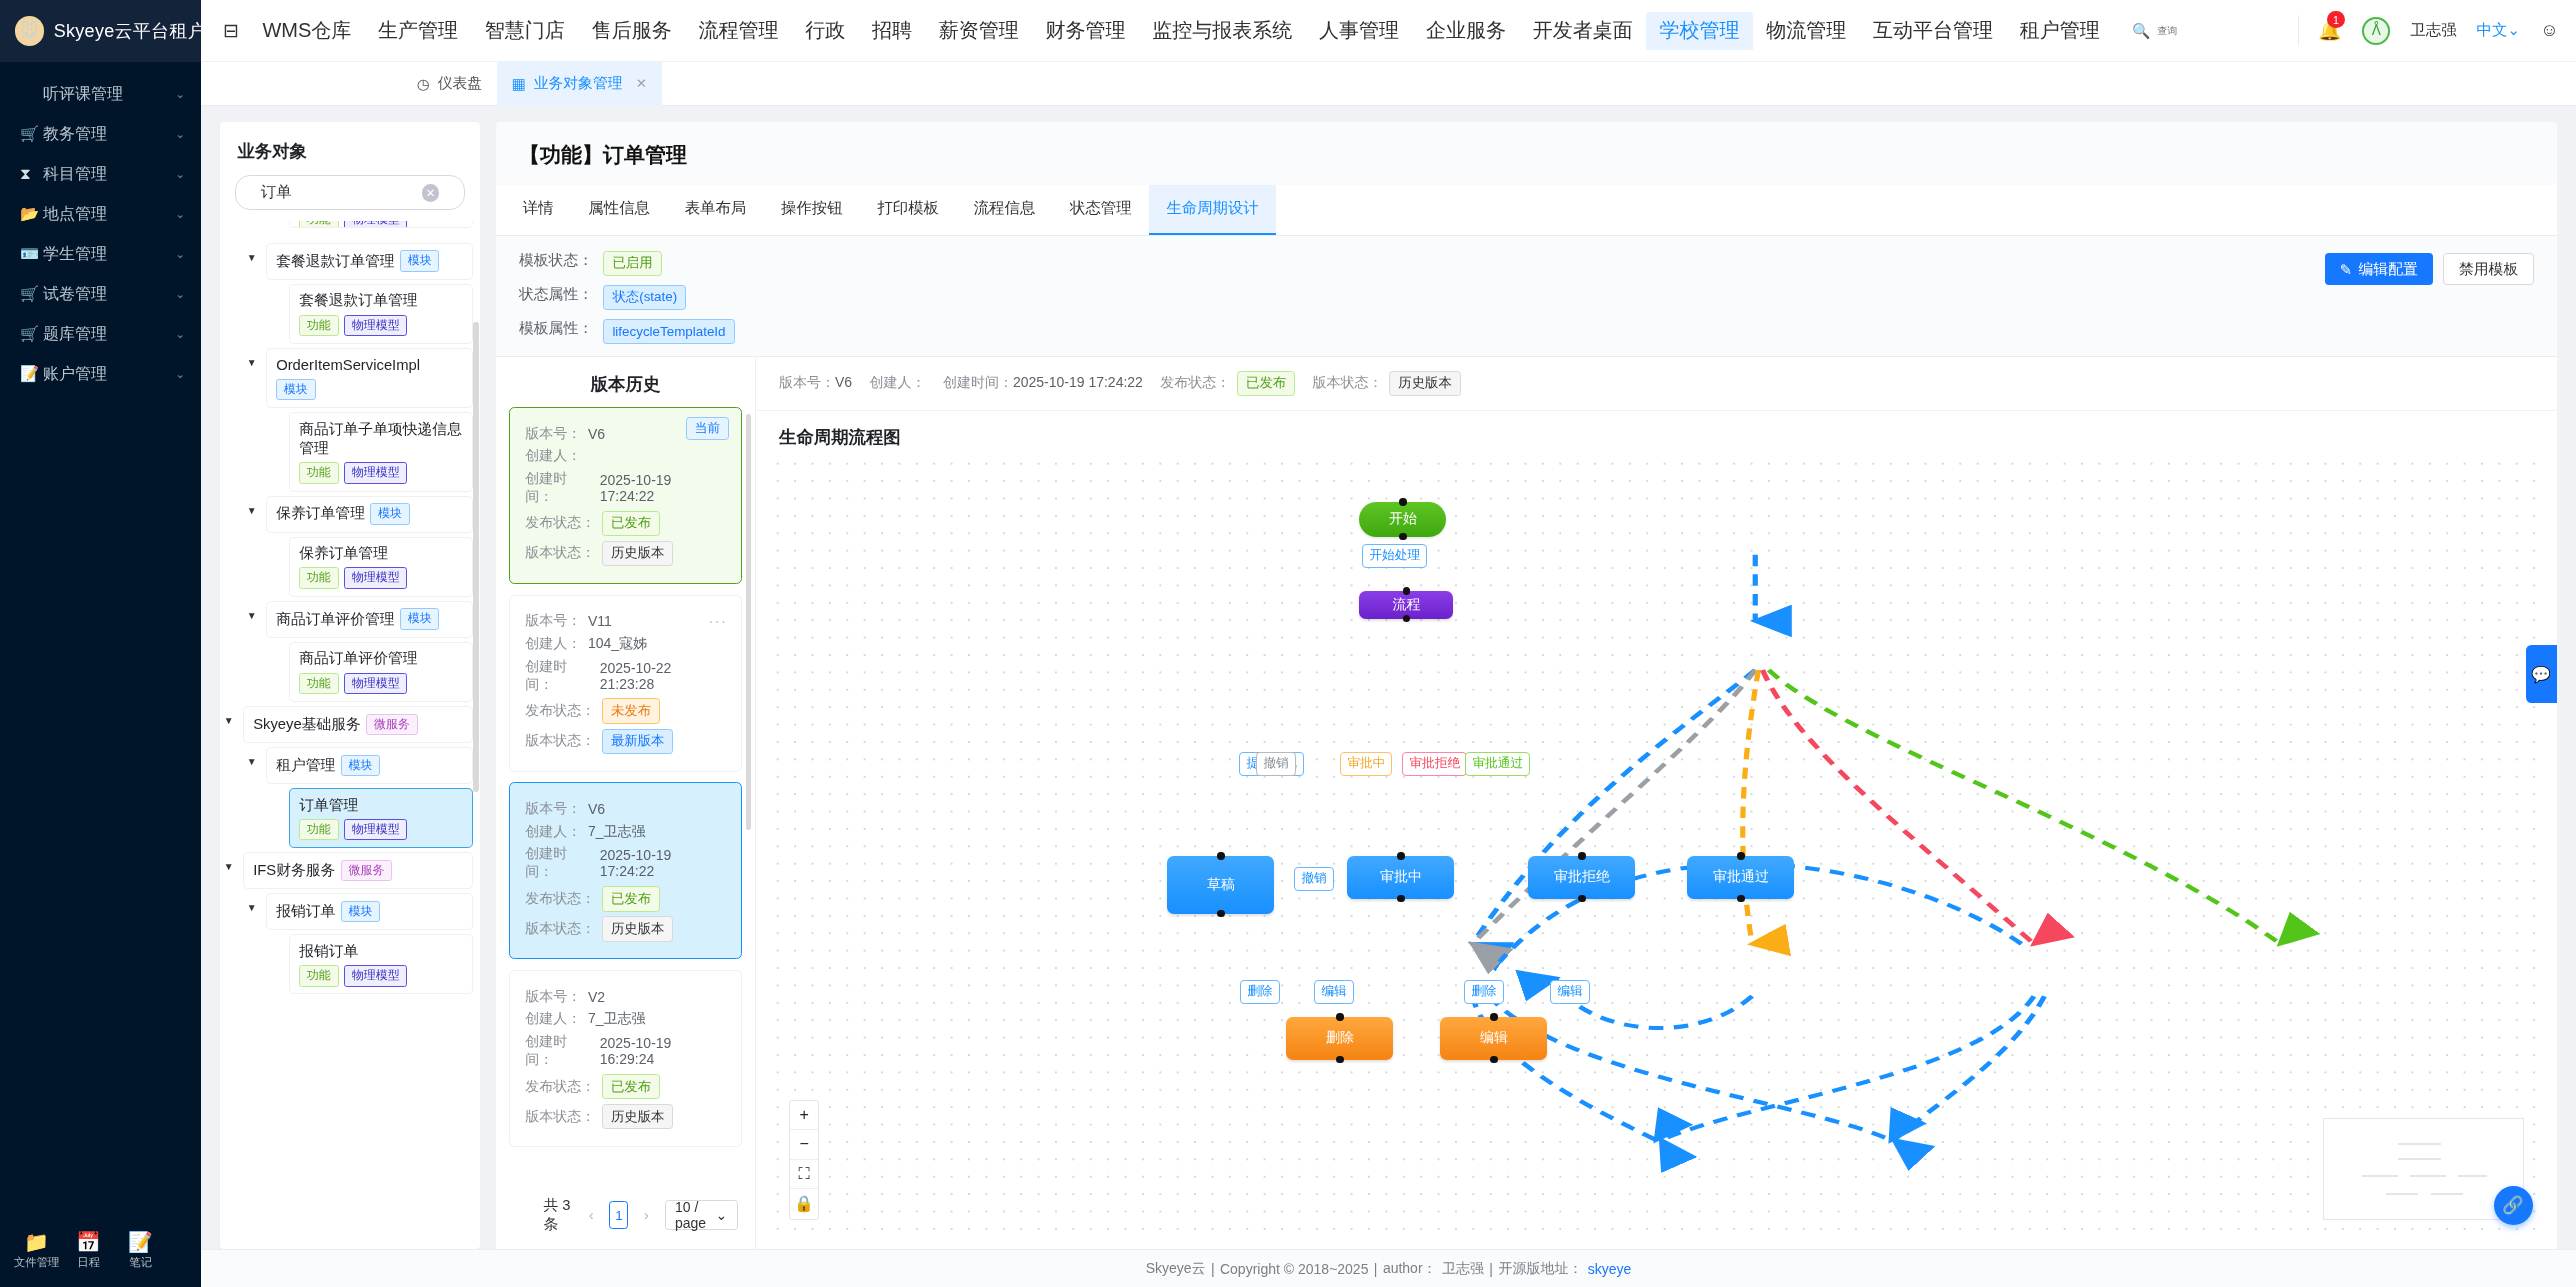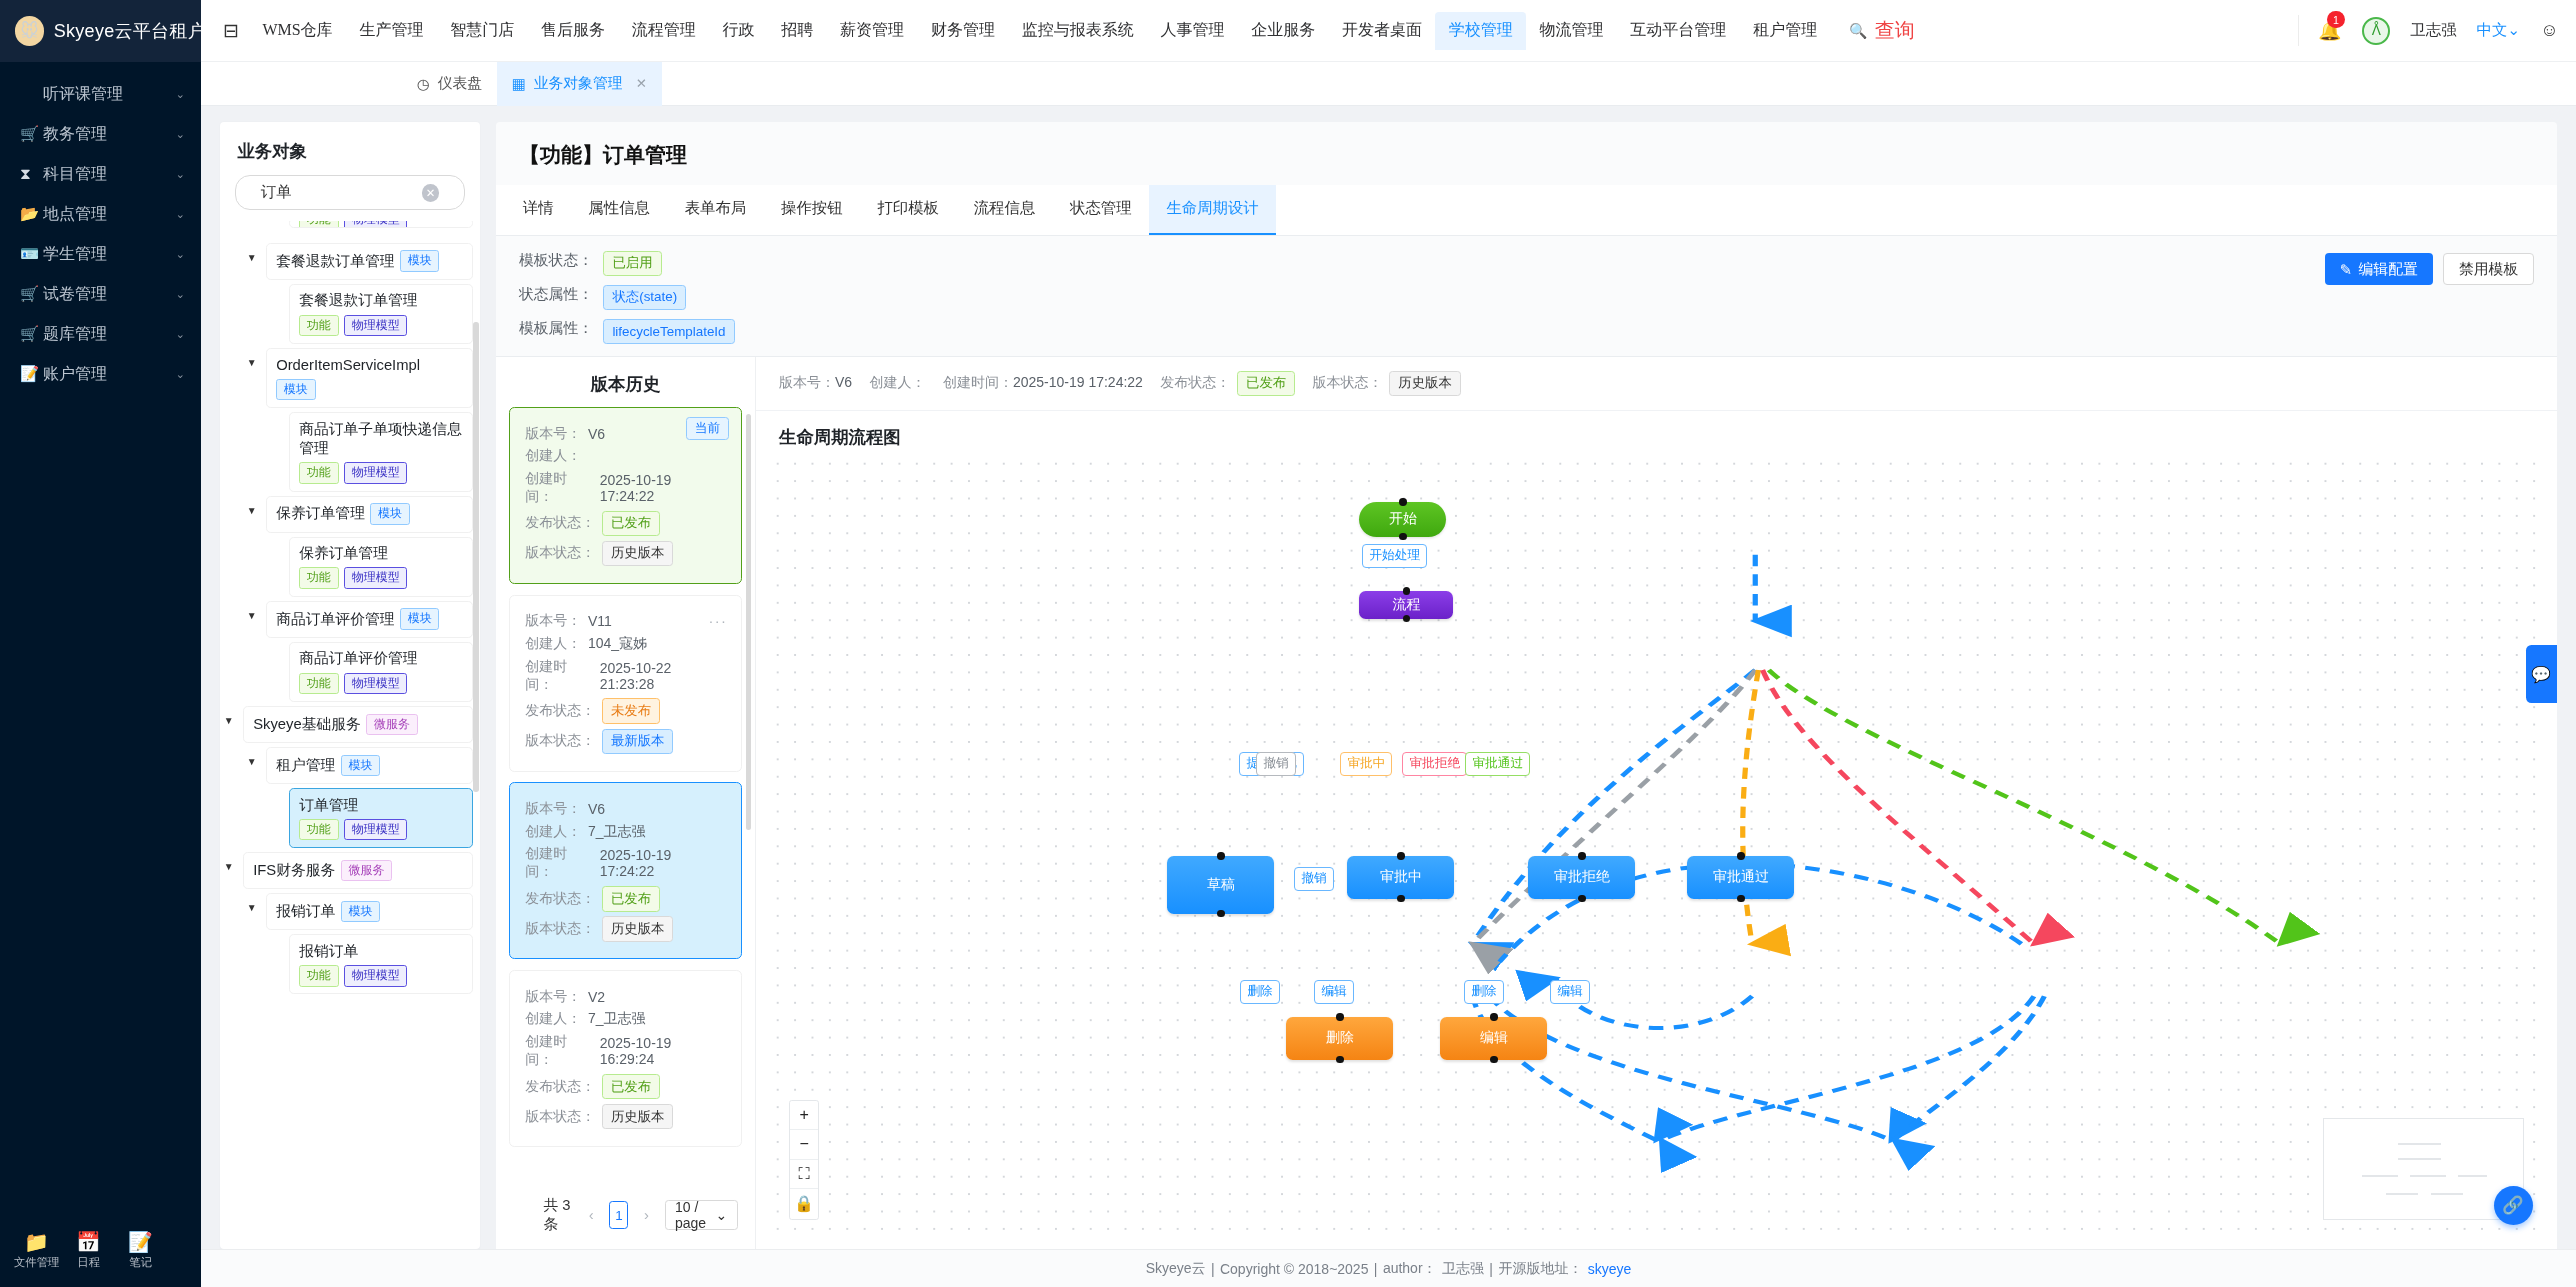--- a/index.html
+++ b/index.html
@@ -26,25 +26,25 @@
   .dock-ico { font-size:20px; color:#b6bec7; line-height:1; }
   .dock-label { font-size:11.4px; color:#b6bec7; white-space:nowrap; }
 
   
   .right { flex:1 1 auto; display:flex; flex-direction:column; min-width:0; background:#f0f2f5; }
 
   
   .topnav { height:62px; background:#fff; display:flex; align-items:center; padding:0 17.4px 0 12px; gap:0; border-bottom:0.7px solid #eef0f2; }
   .collapse-ico { width:36px; flex:0 0 36px; display:flex; align-items:center; justify-content:center; font-size:19px; color:#333; cursor:pointer; }
   .nav-items { display:flex; align-items:center; gap:0; flex:0 0 auto; }
-  .nav-item { padding:0 13.4px; height:38px; display:flex; align-items:center; font-size:16px; color:#303133; white-space:nowrap; cursor:pointer; border-radius:4px 4px 0 0;font-family:Liberation Serif, serif; }
+  .nav-item { padding:0 13.4px; height:38px; display:flex; align-items:center; font-size:20px; color:#303133; white-space:nowrap; cursor:pointer; border-radius:4px 4px 0 0; }
   .nav-item.active { color:#1890ff; background:#e8f3ff; }
   .nav-search { display:flex; align-items:center; gap:6.7px; margin-left:19px; flex:0 0 auto; }
   .nav-search .s-ico { font-size:14.8px; color:#9aa3ad; }
-  .nav-search .s-txt { color:#ef4444; font-size:20px; }
+  .nav-search .s-txt { color:#737373; font-size:10px; }
   .nav-spacer { flex:1 1 auto; }
   .nav-right { display:flex; align-items:center; gap:20px; padding-left:20px; border-left:0.7px solid #ececec; height:31px; }
   .bell-wrap { position:relative; cursor:pointer; }
   .bell { font-size:19px; color:#333; }
   .badge { position:absolute; top:-8px; left:8.7px; background:#f5222d; color:#fff; font-size:10.7px; min-width:17.4px; height:17.4px; border-radius:8.7px; display:flex; align-items:center; justify-content:center; padding:0 4px; }
   .avatar { width:28px;height:28px;border-radius:50%;border:2px solid #4ab84a;background:#e9f7e9;display:flex;align-items:center;justify-content:center;color:#2f9e2f;font-size:13.4px; }
   .user-name { font-size:15.4px; color:#303133; white-space:nowrap; }
   .lang { font-size:15.4px; color:#1890ff; cursor:pointer; white-space:nowrap;text-align:center; }
   .face-ico { font-size:18px; color:#333; cursor:pointer; }
 

